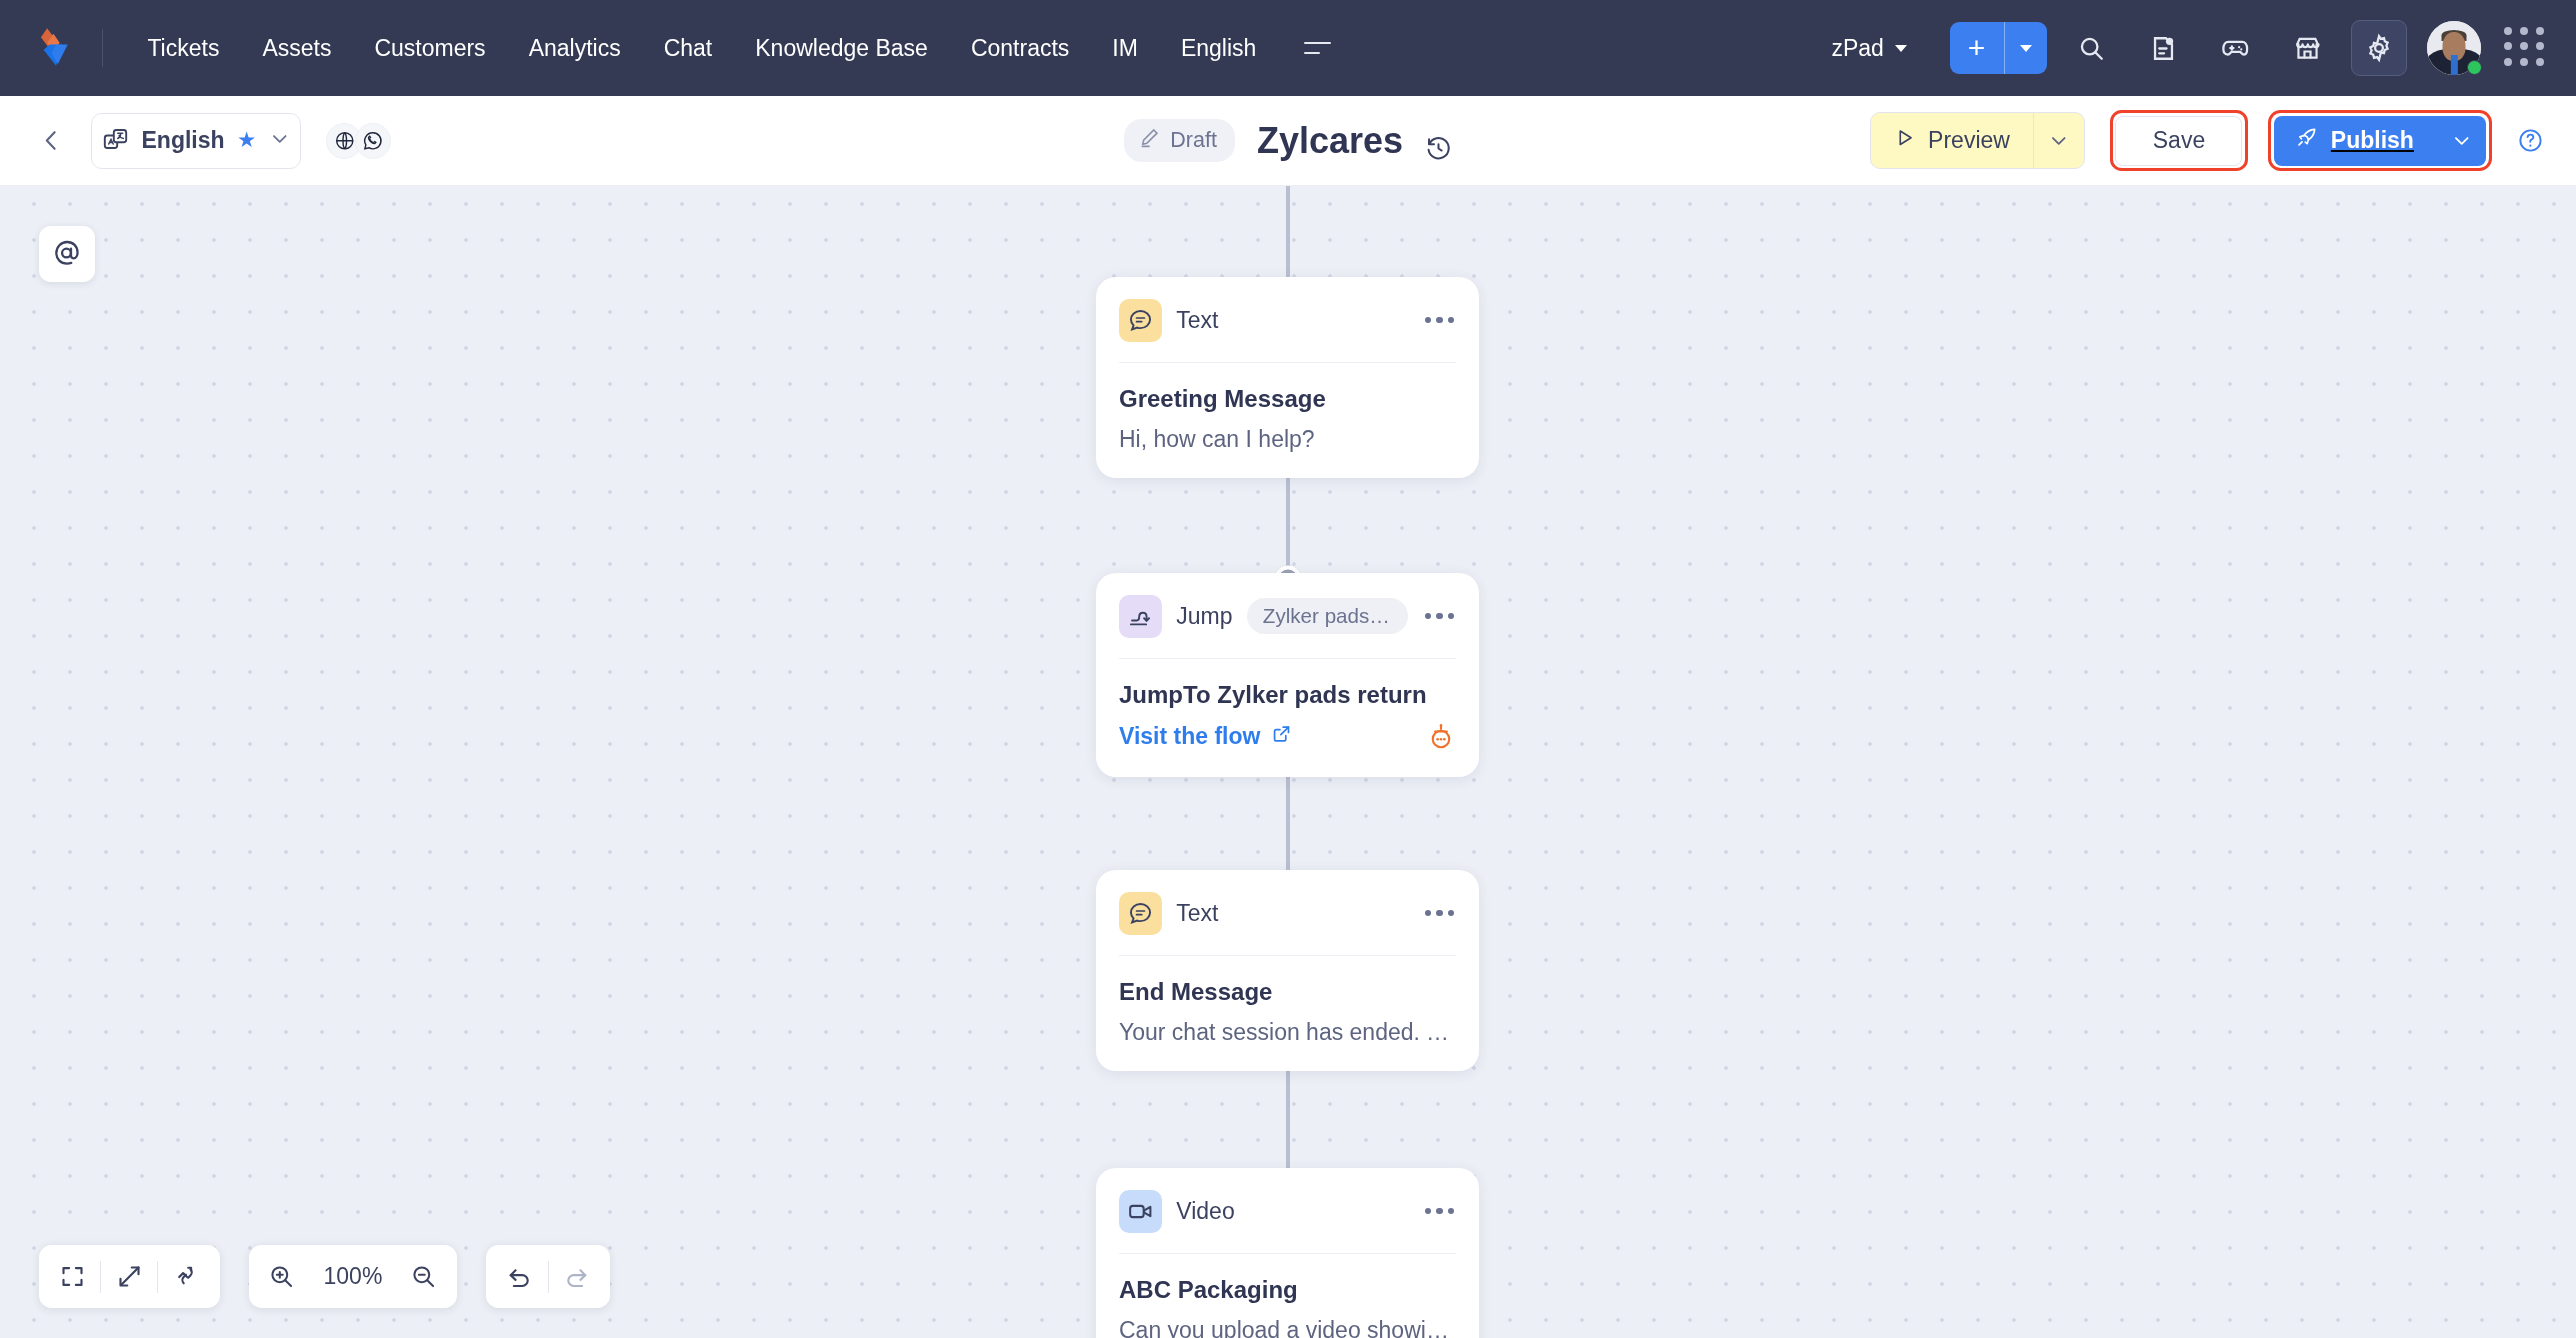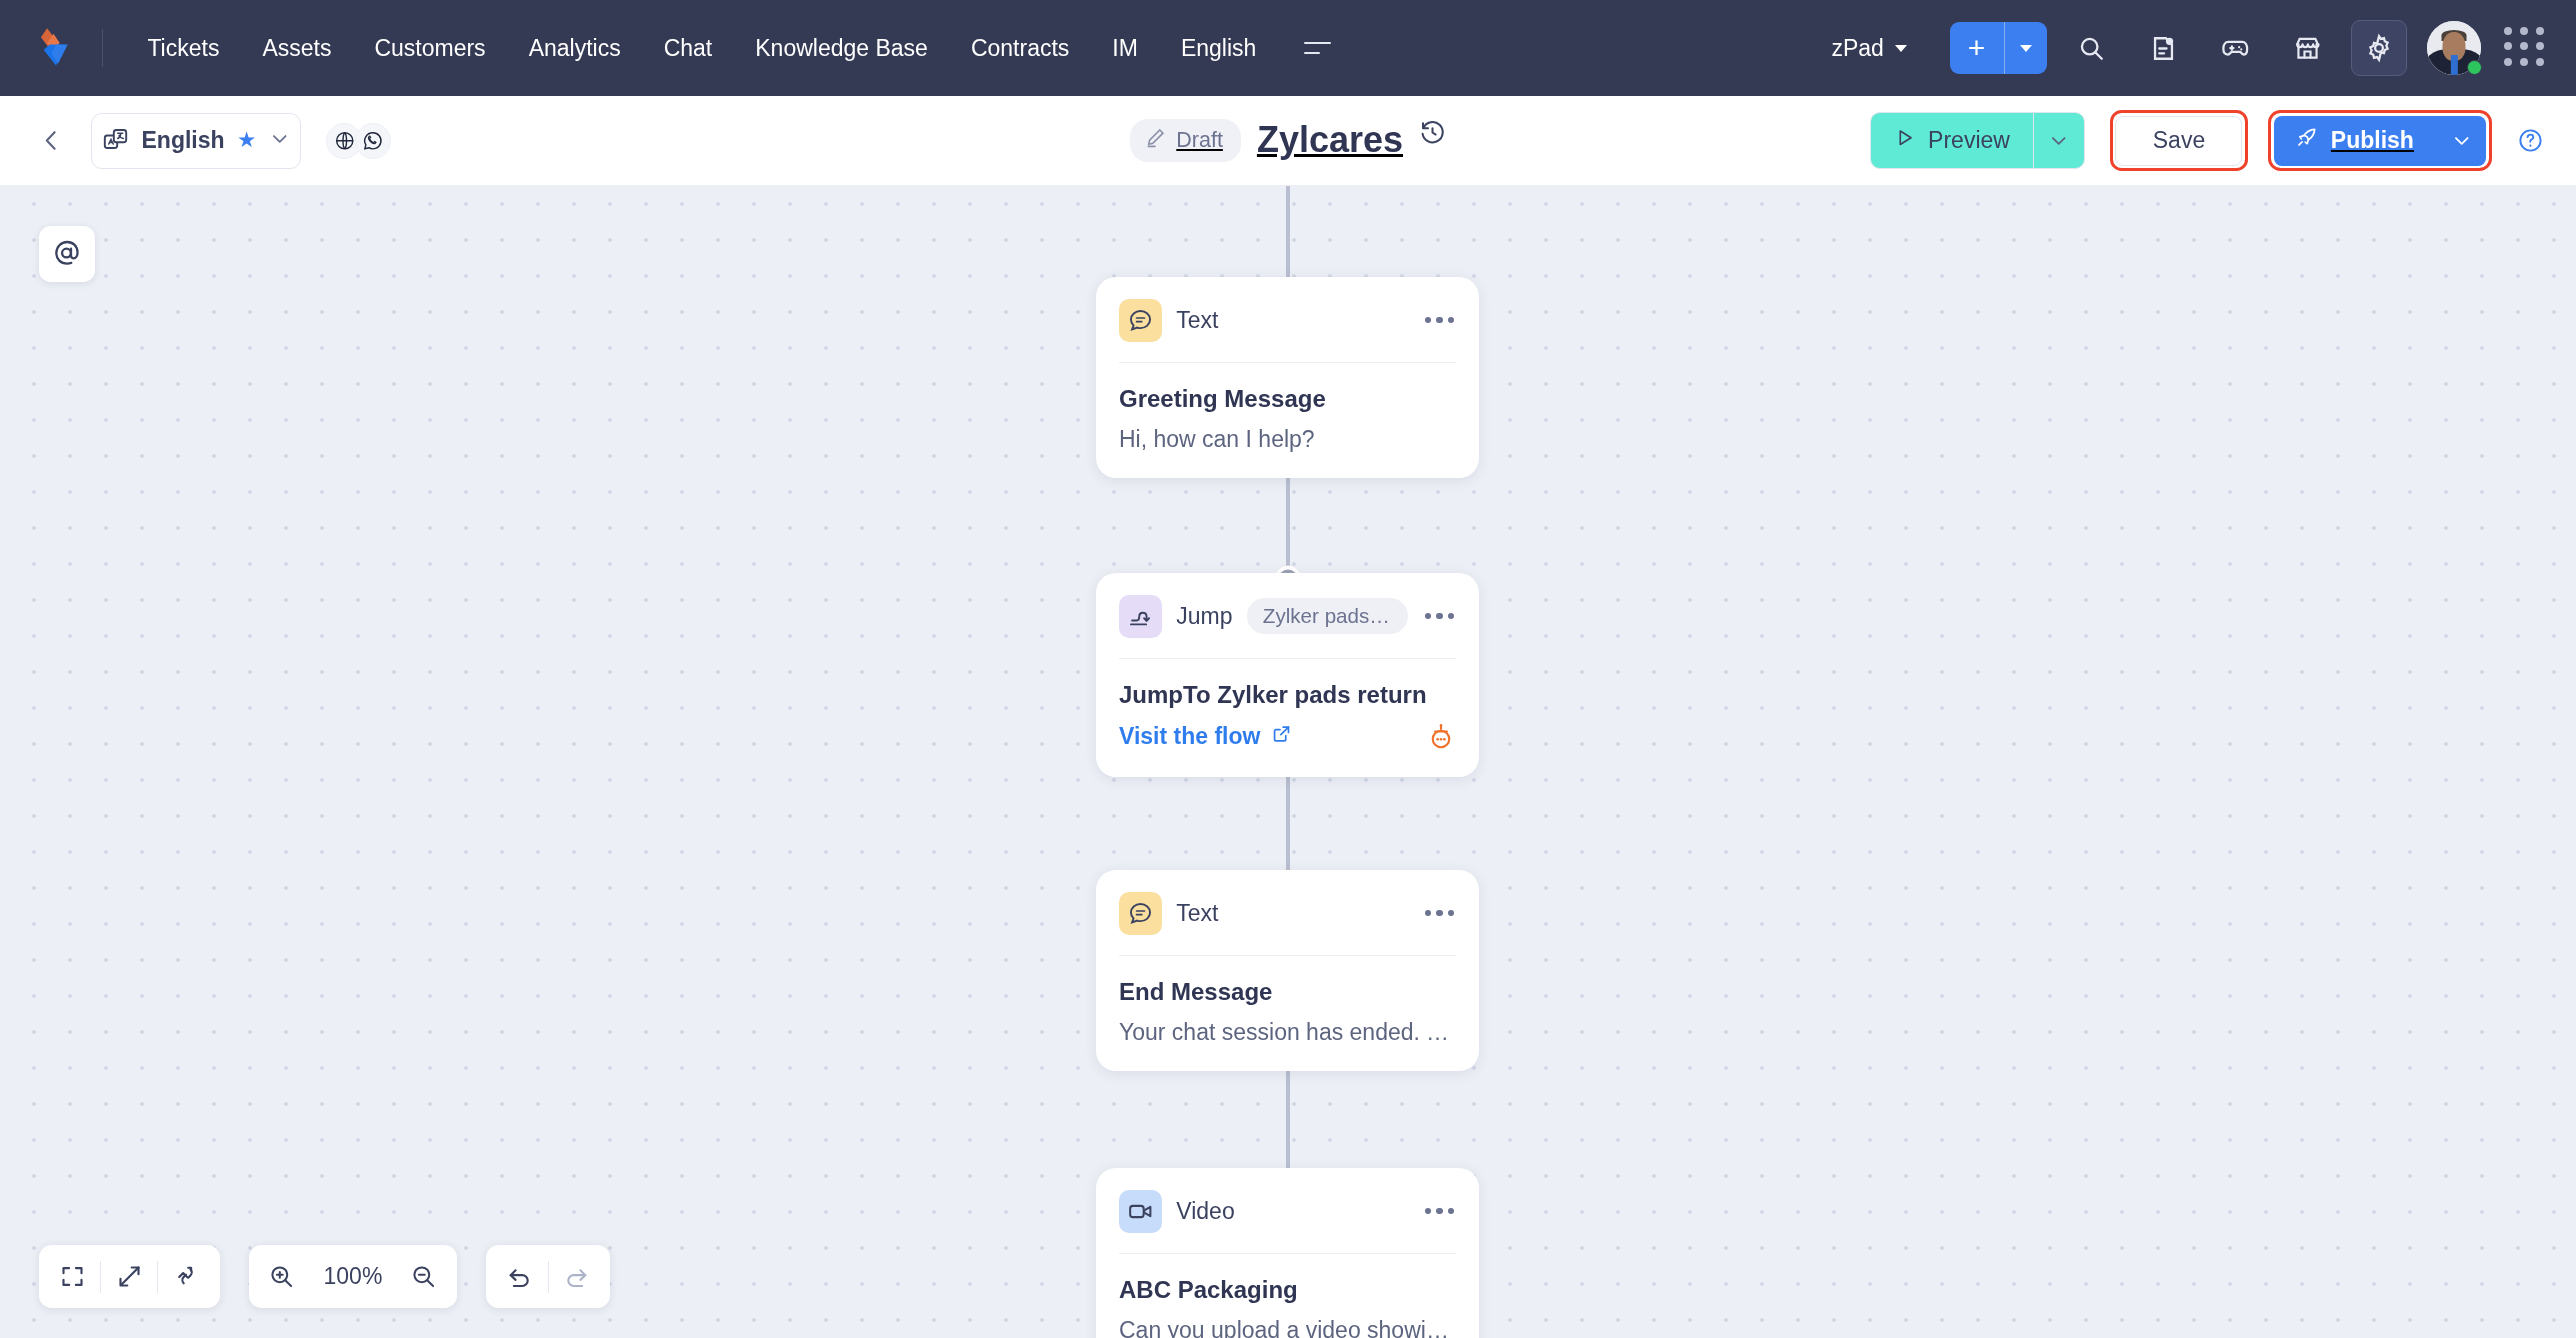--- a/index.html
+++ b/index.html
@@ -150,39 +150,39 @@
   .channel-icons .ci {
     width: 36px; height: 36px; border-radius: 50%;
     background: #f4f6fa; border: 0.9px solid #edf0f6;
     display: flex; align-items: center; justify-content: center;
     cursor: pointer;
   }
   .channel-icons .ci + .ci { margin-left: -7.2px; }
 
   .subbar-center {
     position: absolute; left: 50%; transform: translateX(-50%);
-    display: flex; align-items: flex-start; gap: 16px; text-decoration: underline;
+    display: flex; align-items: flex-end; gap: 22px;
   }
   .draft-badge {
     display: flex; align-items: center; gap: 9px;
     background: #eff1f6; border-radius: 18px;
     padding: 7.2px 18px 7.2px 14.3px;
     color: #6c7390; font-size: 21.5px;
   }
   .flow-title { font-size: 36px; font-weight: 700; color: #2f3552; }
   .history-icon { cursor: pointer; display: flex; align-items: center; }
 
   .subbar-right {
     margin-left: auto; display: flex; align-items: center; gap: 0;
     flex: 0 0 auto;
   }
   .preview-group {
     display: flex; align-items: stretch; height: 57px;
     border: 0.9px solid #e2e5ee; border-radius: 10px; overflow: hidden;
-    background: #5eead4;
+    background: #fef9c3;
   }
   .preview-group .main {
     display: flex; align-items: center; gap: 12.5px;
     padding: 0 23px; cursor: pointer; color: #3b4260; font-size: 23px;
   }
   .preview-group .vsep { width: 0.9px; background: #e2e5ee; }
   .preview-group .drop {
     width: 50px; display: flex; align-items: center; justify-content: center; cursor: pointer;
   }
 

